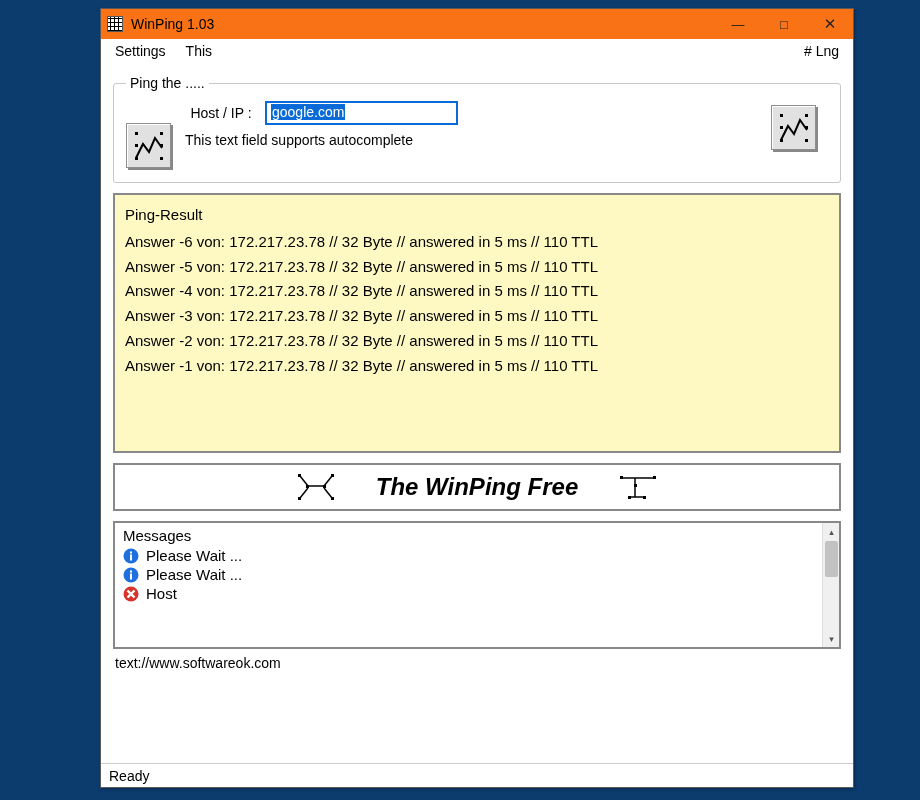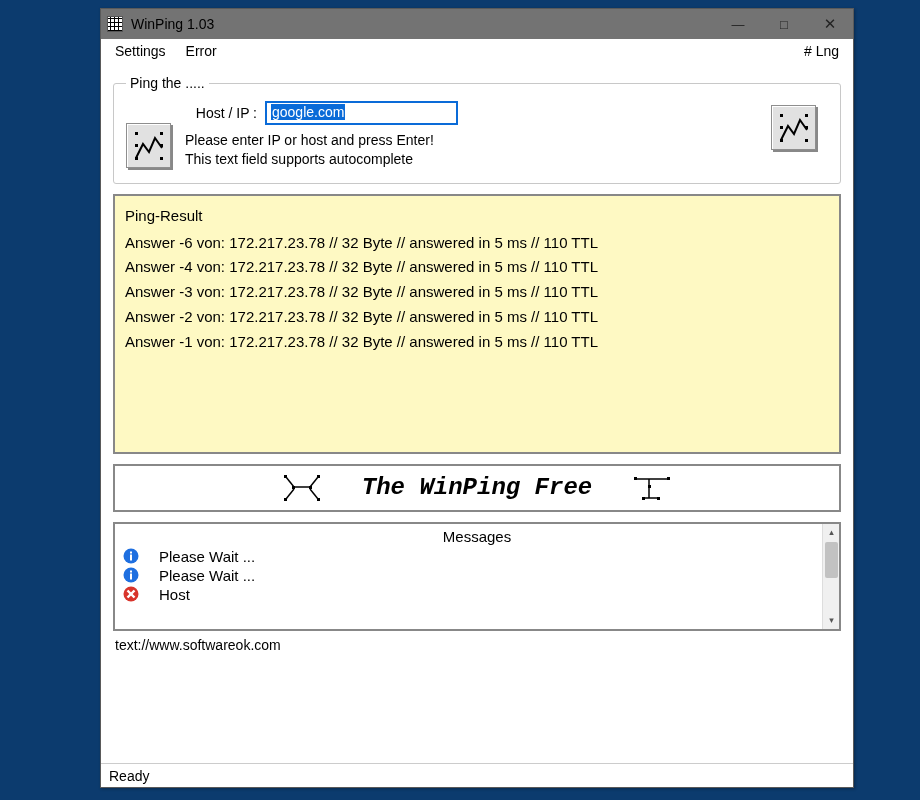--- a/index.html
+++ b/index.html
@@ -26,21 +26,21 @@
     display: flex;
     flex-direction: column;
   }
 
   
   .titlebar {
     height: 30px;
     display: flex;
     align-items: center;
     padding-left: 6px;
-    background: #737373;
+    background: #f97316;
     font-size: 14px;
   }
   .titlebar .app-icon {
     width: 16px; height: 16px;
     margin-right: 8px;
     display: inline-block;
     border: 1px solid #555;
     background:
       linear-gradient(90deg,#000 1px,transparent 1px) 2px 2px/4px 4px,
       linear-gradient(0deg,#000 1px,transparent 1px) 2px 2px/4px 4px,
@@ -104,21 +104,21 @@
     border: 1px solid #8e8e8e;
     box-shadow: inset 1px 1px 0 #fff, 2px 2px 0 #888;
     display: flex; align-items: center; justify-content: center;
     cursor: pointer;
     margin-top: 22px;
   }
   .btn-icon svg { width: 32px; height: 32px; }
 
   .ping-fields { flex: 1; }
   .host-row { display: flex; align-items: center; gap: 8px; margin-bottom: 6px; }
-  .host-label { width: 72px; text-align: right; font-size: 14px; }
+  .host-label { width: 72px; text-align: center; font-size: 14px; }
   .host-input {
     flex: 1;
     height: 24px;
     border: 2px solid #0a6bd8;
     padding: 1px 4px;
     font-size: 14px;
     color: #fff;
     background: #fff;
     outline: none;
   }
@@ -148,40 +148,39 @@
 
   
   .banner {
     border: 2px solid #888;
     margin-top: 10px;
     height: 48px;
     display: flex;
     align-items: center;
     justify-content: center;
     gap: 40px;
-    font-family: Liberation Mono, monospace;
+    font-family: Liberation Sans, sans-serif;
     font-style: italic;
     font-weight: bold;
     font-size: 24px;
   }
   .banner svg { width: 40px; height: 30px; }
 
   
   .messages {
     border: 2px solid #888;
     margin-top: 10px;
-    height: 109px;
+    height: 128px;
     position: relative;
     overflow: hidden;
     background:#fff;
     font-size: 15px;
-    text-align: center;
   }
   .messages .msg-title { padding: 4px 8px 2px; }
-  .messages .msg-row { display:flex; align-items:center; gap:20px; padding: 1px 8px; }
+  .messages .msg-row { display:flex; align-items:center; gap:7px; padding: 1px 8px; }
   .messages .ic { width:16px; height:16px; flex-shrink:0; }
   .messages .scrollbar { position:absolute; right:0; top:0; bottom:0; width:17px; background:#f0f0f0; border-left:1px solid #ddd; }
   .messages .scrollbar .up, .messages .scrollbar .down {
     position:absolute; left:0; width:17px; height:17px;
     display:flex;align-items:center;justify-content:center;
     font-size:9px;color:#555;
   }
   .messages .scrollbar .up{top:0;}
   .messages .scrollbar .down{bottom:0;}
   .messages .scrollbar .thumb{position:absolute; left:2px; top:18px; width:13px; height:36px; background:#c2c2c2; border-radius:2px;}
@@ -214,21 +213,21 @@
     <span class="app-icon"></span>
     <span>WinPing 1.03</span>
     <span class="spacer"></span>
     <div class="sysbtn">—</div>
     <div class="sysbtn">□</div>
     <div class="sysbtn close">✕</div>
   </div>
 
   <div class="menubar">
     <div class="menu-item">Settings</div>
-    <div class="menu-item">Error</div>
+    <div class="menu-item">This</div>
     <div class="menu-item menu-right"># Lng</div>
   </div>
 
   <div class="body-pad">
 
     <fieldset class="group">
       <legend>Ping the .....</legend>
       <div class="ping-row">
         <div class="btn-icon">
           <svg viewBox="0 0 32 32">
@@ -242,40 +241,40 @@
           </svg>
         </div>
         <div class="ping-fields">
           <div class="host-row">
             <div class="host-label">Host / IP :</div>
             <div class="host-input-wrap">
               <input class="host-input" type="text" value="google.com" style="">
               <span class="host-input-value">google.com</span>
             </div>
           </div>
-          <div class="hint">Please enter IP or host and press Enter!</div>
           <div class="hint">This text field supports autocomplete</div>
         </div>
         <div class="btn-icon" style="margin-top:4px">
           <svg viewBox="0 0 32 32">
             <rect x="2" y="2" width="3" height="3"></rect>
               <rect x="2" y="14" width="3" height="3"></rect>
               <rect x="2" y="27" width="3" height="3"></rect>
             <rect x="27" y="2" width="3" height="3"></rect>
               <rect x="27" y="14" width="3" height="3"></rect>
               <rect x="27" y="27" width="3" height="3"></rect>
             <polyline points="3,28 10,14 16,22 22,8 29,18" fill="none" stroke="#000" stroke-width="2"></polyline>
           </svg>
         </div>
       </div>
     </fieldset>
 
     <div class="panel">
       <div class="panel-title">Ping-Result</div>
       <div>Answer -6 von: 172.217.23.78  // 32 Byte // answered in 5 ms // 110 TTL</div>
+      <div>Answer -5 von: 172.217.23.78  // 32 Byte // answered in 5 ms // 110 TTL</div>
       <div>Answer -4 von: 172.217.23.78  // 32 Byte // answered in 5 ms // 110 TTL</div>
       <div>Answer -3 von: 172.217.23.78  // 32 Byte // answered in 5 ms // 110 TTL</div>
       <div>Answer -2 von: 172.217.23.78  // 32 Byte // answered in 5 ms // 110 TTL</div>
       <div>Answer -1 von: 172.217.23.78  // 32 Byte // answered in 5 ms // 110 TTL</div>
     </div>
 
     <div class="banner">
       <svg viewBox="0 0 40 30">
         <rect x="2" y="2" width="3" height="3"></rect>
           <rect x="35" y="2" width="3" height="3"></rect>

